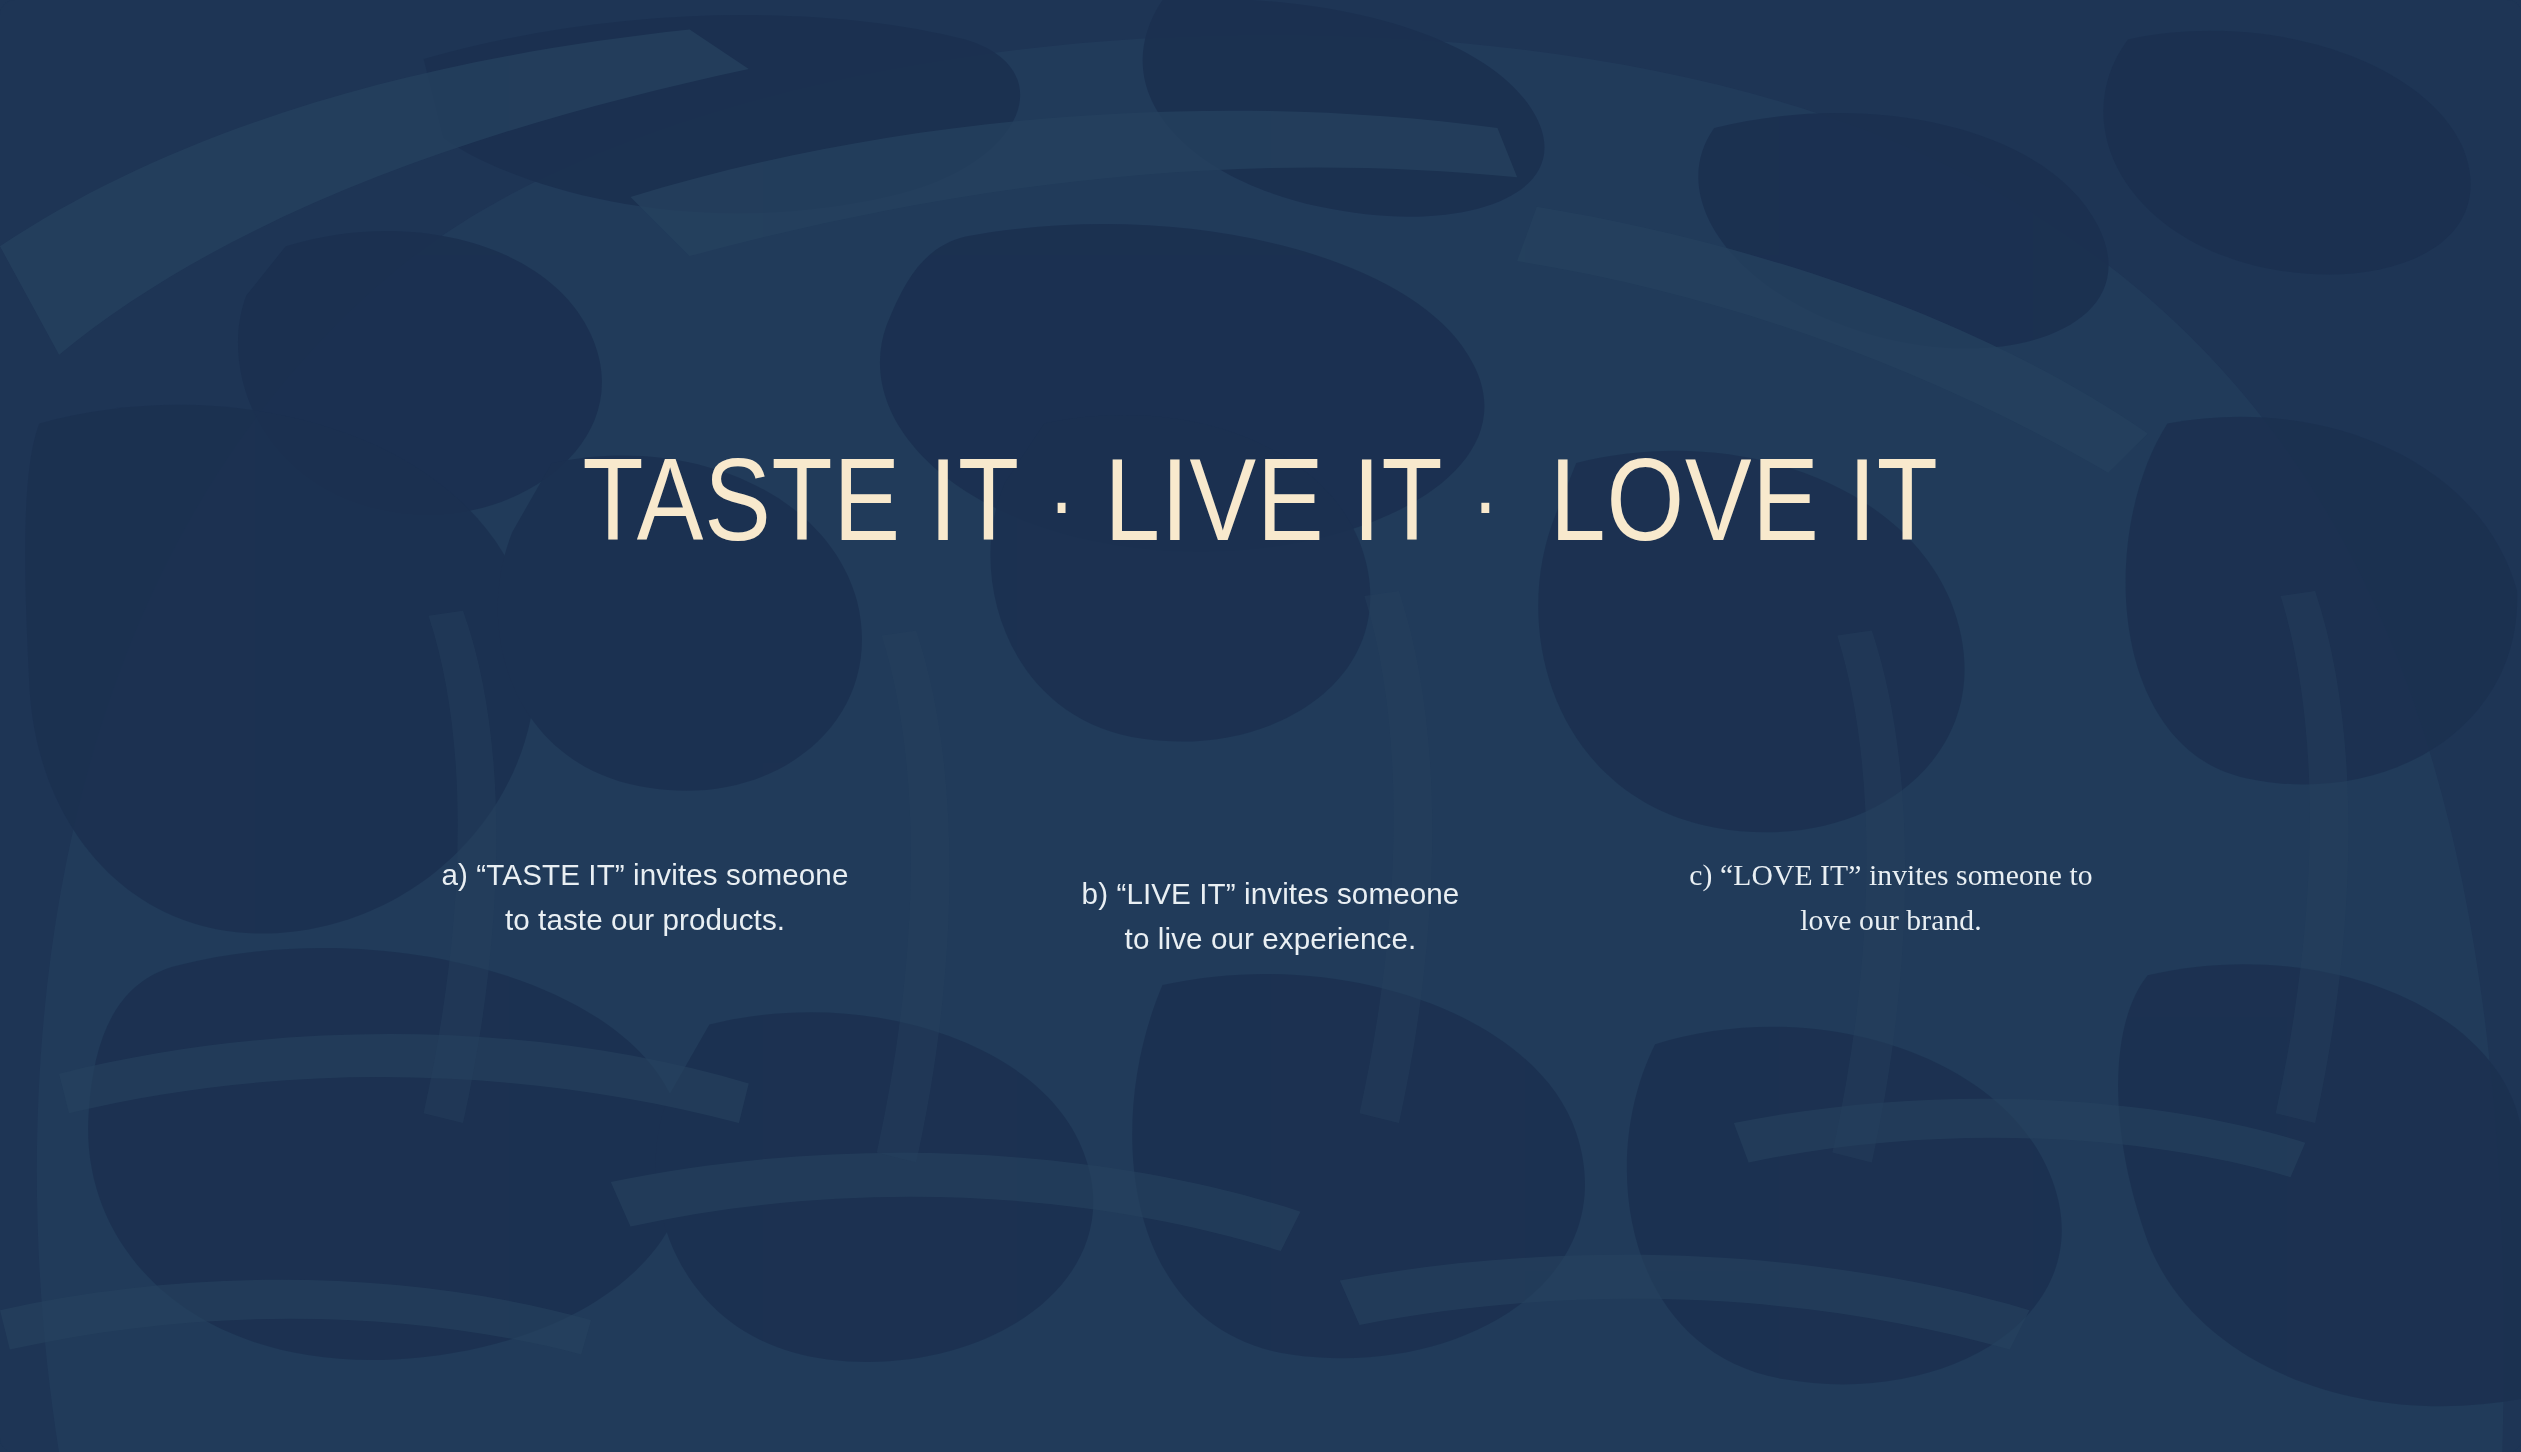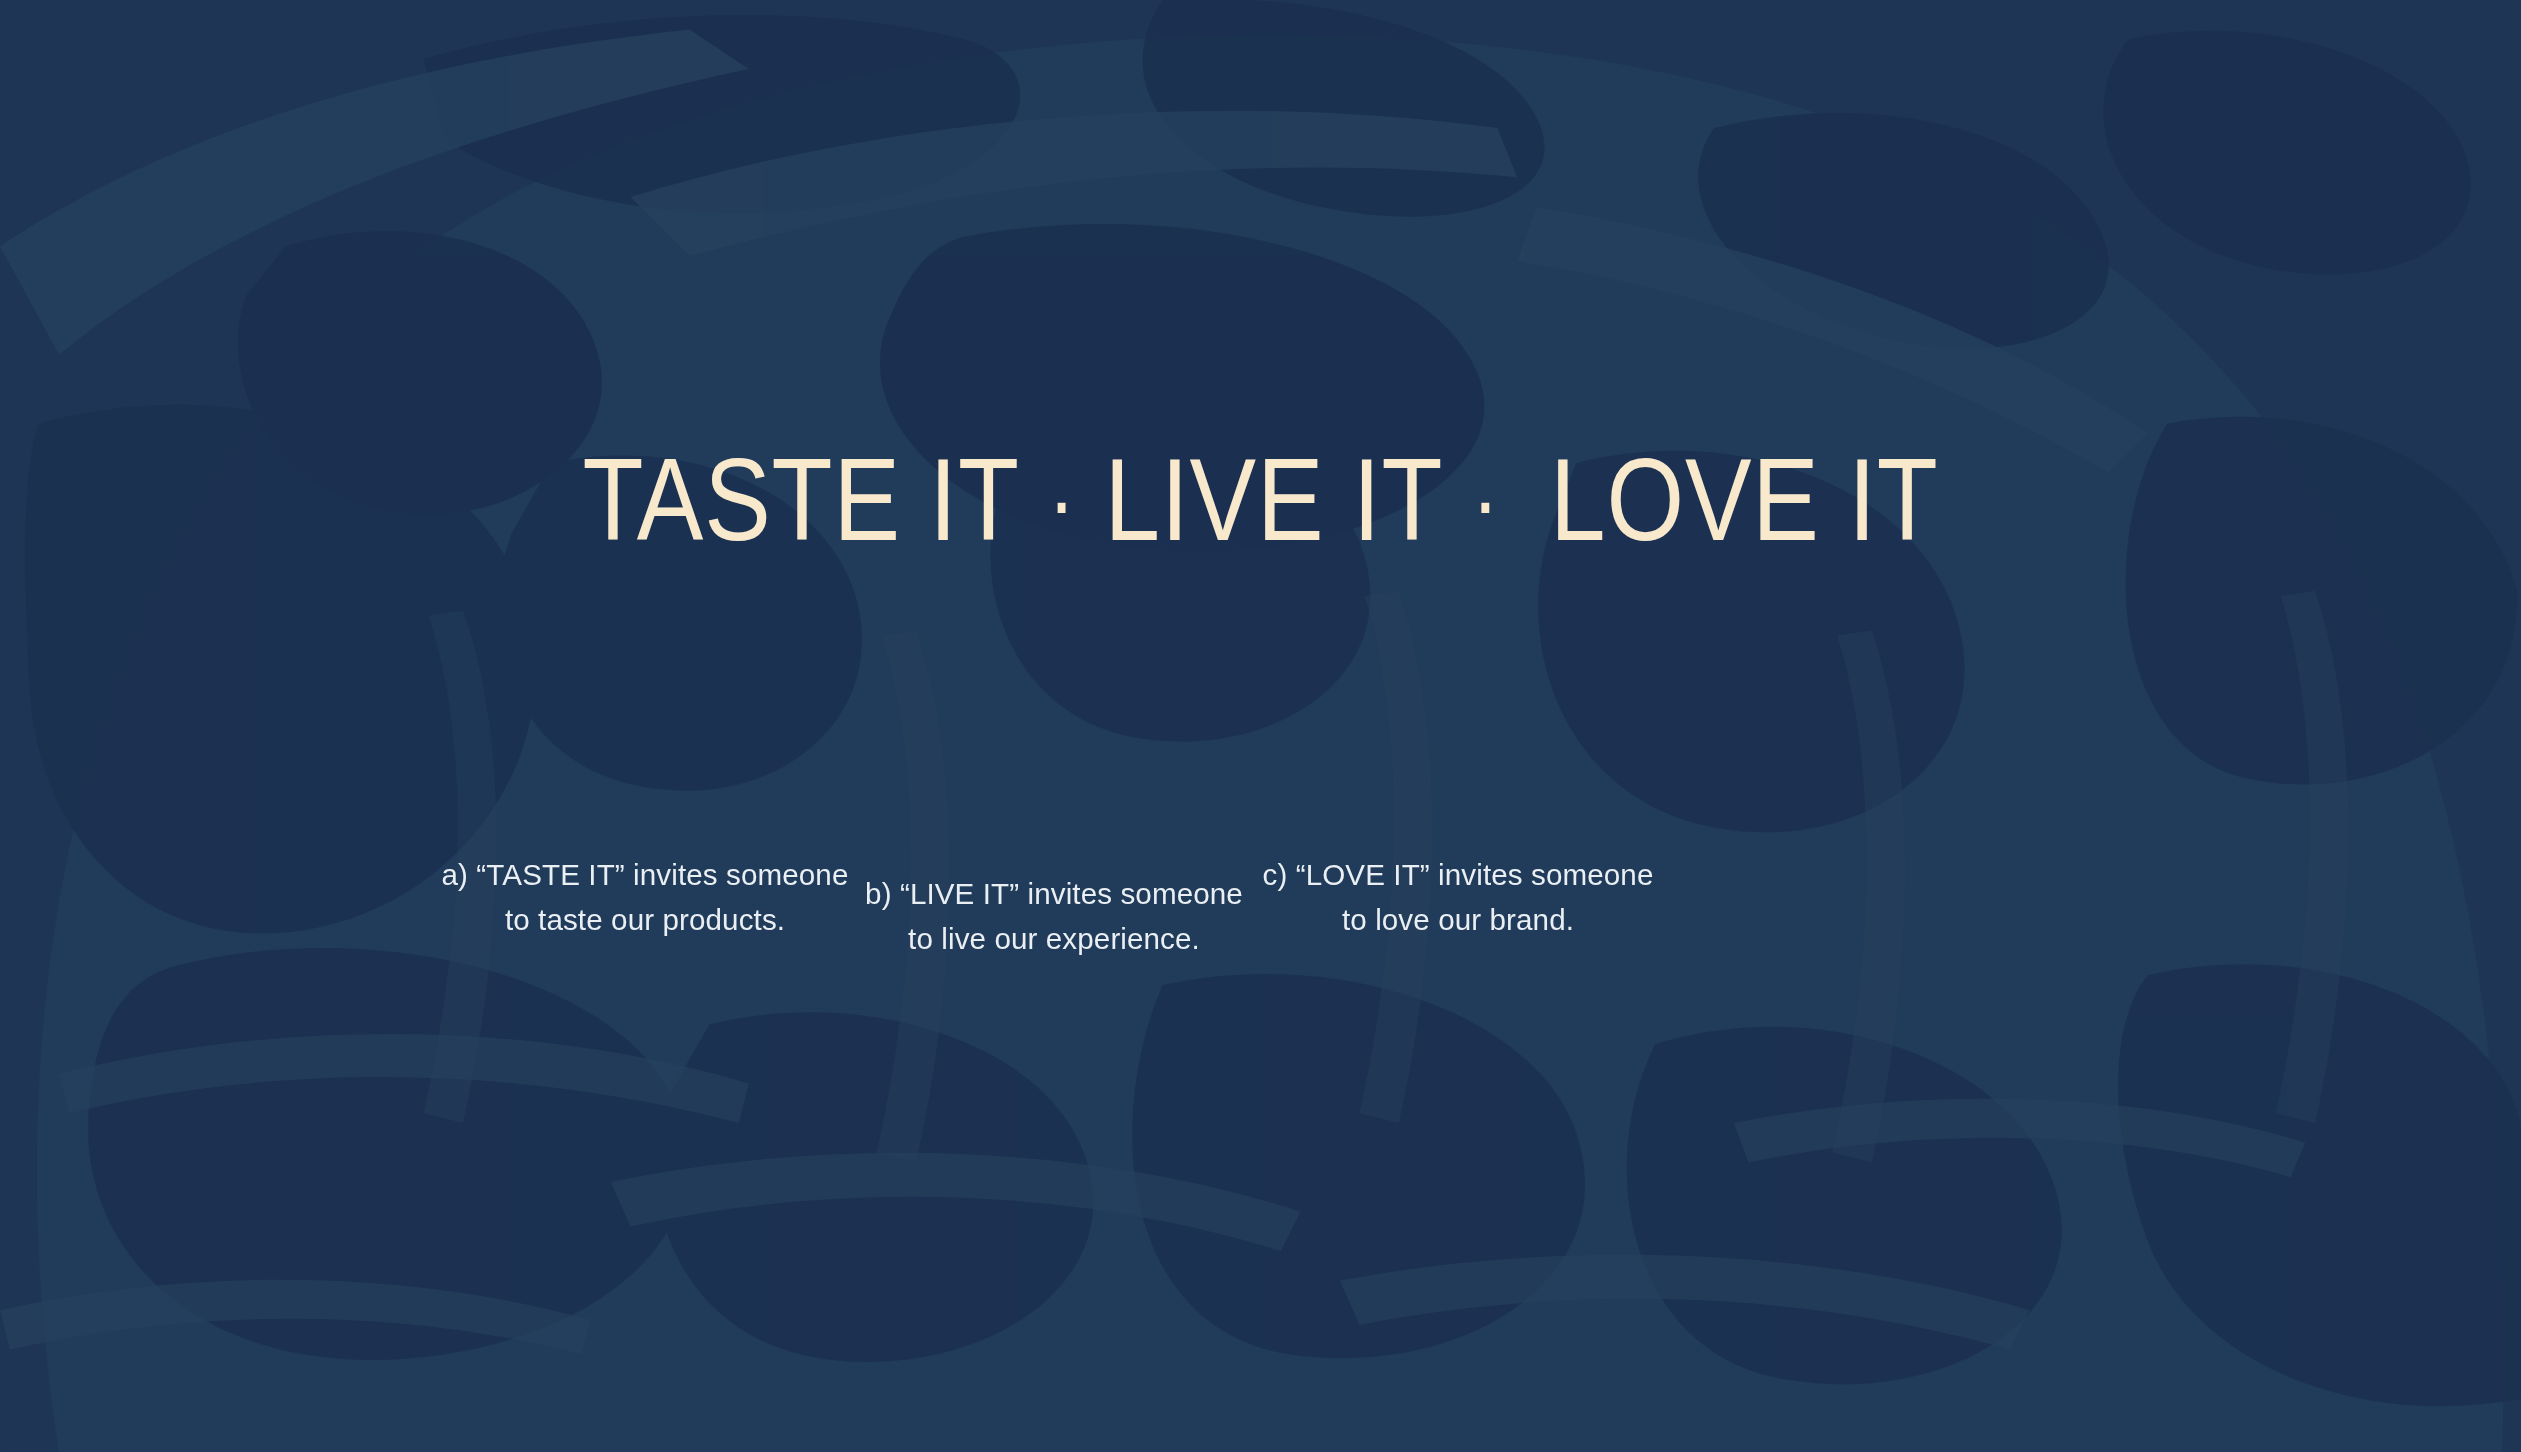--- a/index.html
+++ b/index.html
@@ -66,37 +66,38 @@
 
   .headline .gap-lg { display:inline-block; width:25.6px; }
 
   
   .captions {
     position:absolute;
     left:433px;
     top:853px;
     width:1665px;
     display:flex;
+    justify-content:space-between;
     align-items:flex-start;
   }
 
   .caption-col {
     width:414px;
     text-align:center;
     font-family:"Liberation Sans", sans-serif;
     font-size:29.6px;
     line-height:1.52;
     font-weight:300;
     color:#e9eff3;
     letter-spacing:0.1px;
   }
 
   .caption-col.col-1 { width:424px; }
   .caption-col.col-2 { width:394px;margin-top:19px; }
-  .caption-col.col-3 { width:414px; }
+  .caption-col.col-3 { width:414px;font-family:Liberation Serif, serif; }
 </style>
 </head>
 <body>
 
 <div class="slide">
 
   <svg class="bg-pattern" viewBox="0 0 2560 1475" preserveAspectRatio="none" aria-hidden="true">
     <defs>
       <clipPath id="slideClip">
           <rect x="0" y="0" width="2560" height="1475"></rect>

